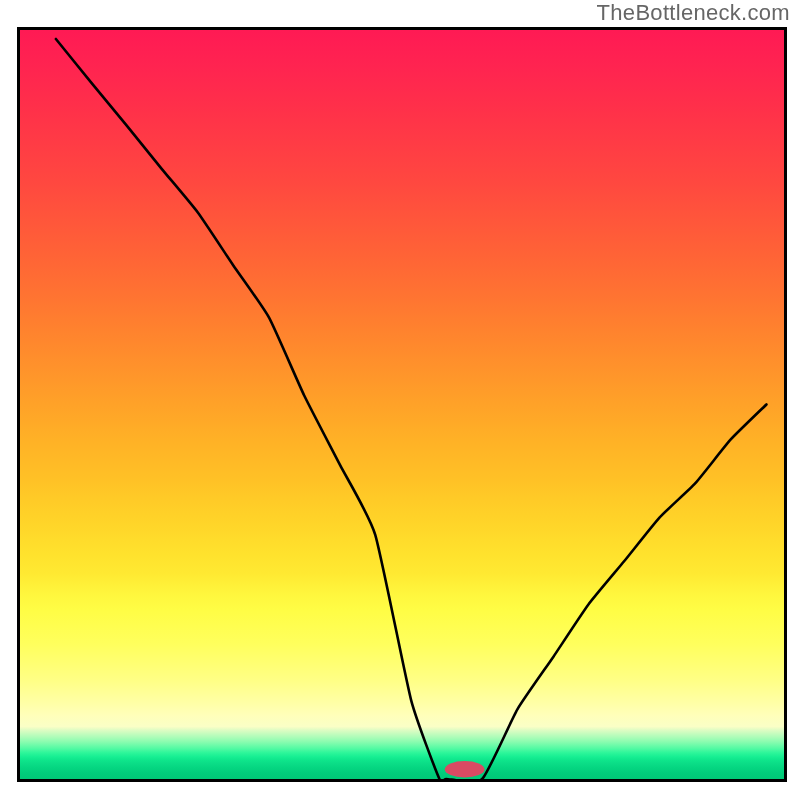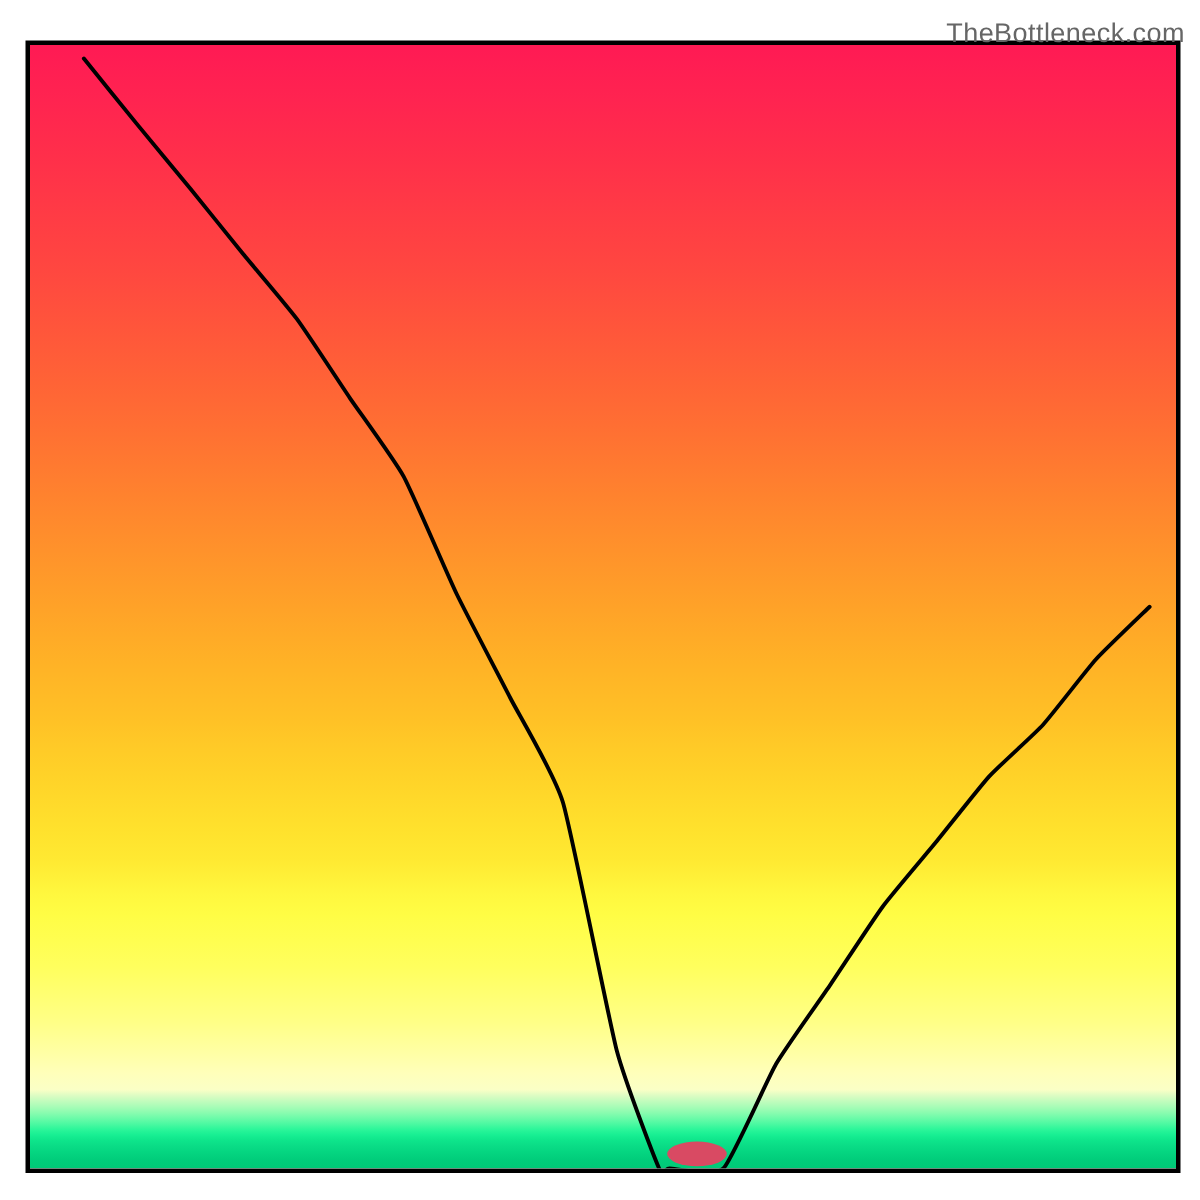--- a/index.html
+++ b/index.html
@@ -11,24 +11,24 @@
     background: #ffffff;
     font-family: Arial, Helvetica, sans-serif;
   }
   .outer {
     width: 800px;
     height: 800px;
     position: relative;
   }
   .watermark {
     position: absolute;
-    top: 12px;
+    top: 0;
     right: 10px;
     color: #666;
-    font-size: 18px;
+    font-size: 22px;
     font-weight: 500;
     z-index: 10;
     letter-spacing: 0.3px;
   }
   .frame {
     position: absolute;
     left: 17px;
     top: 27px;
     width: 764px;   
     height: 749px;  

